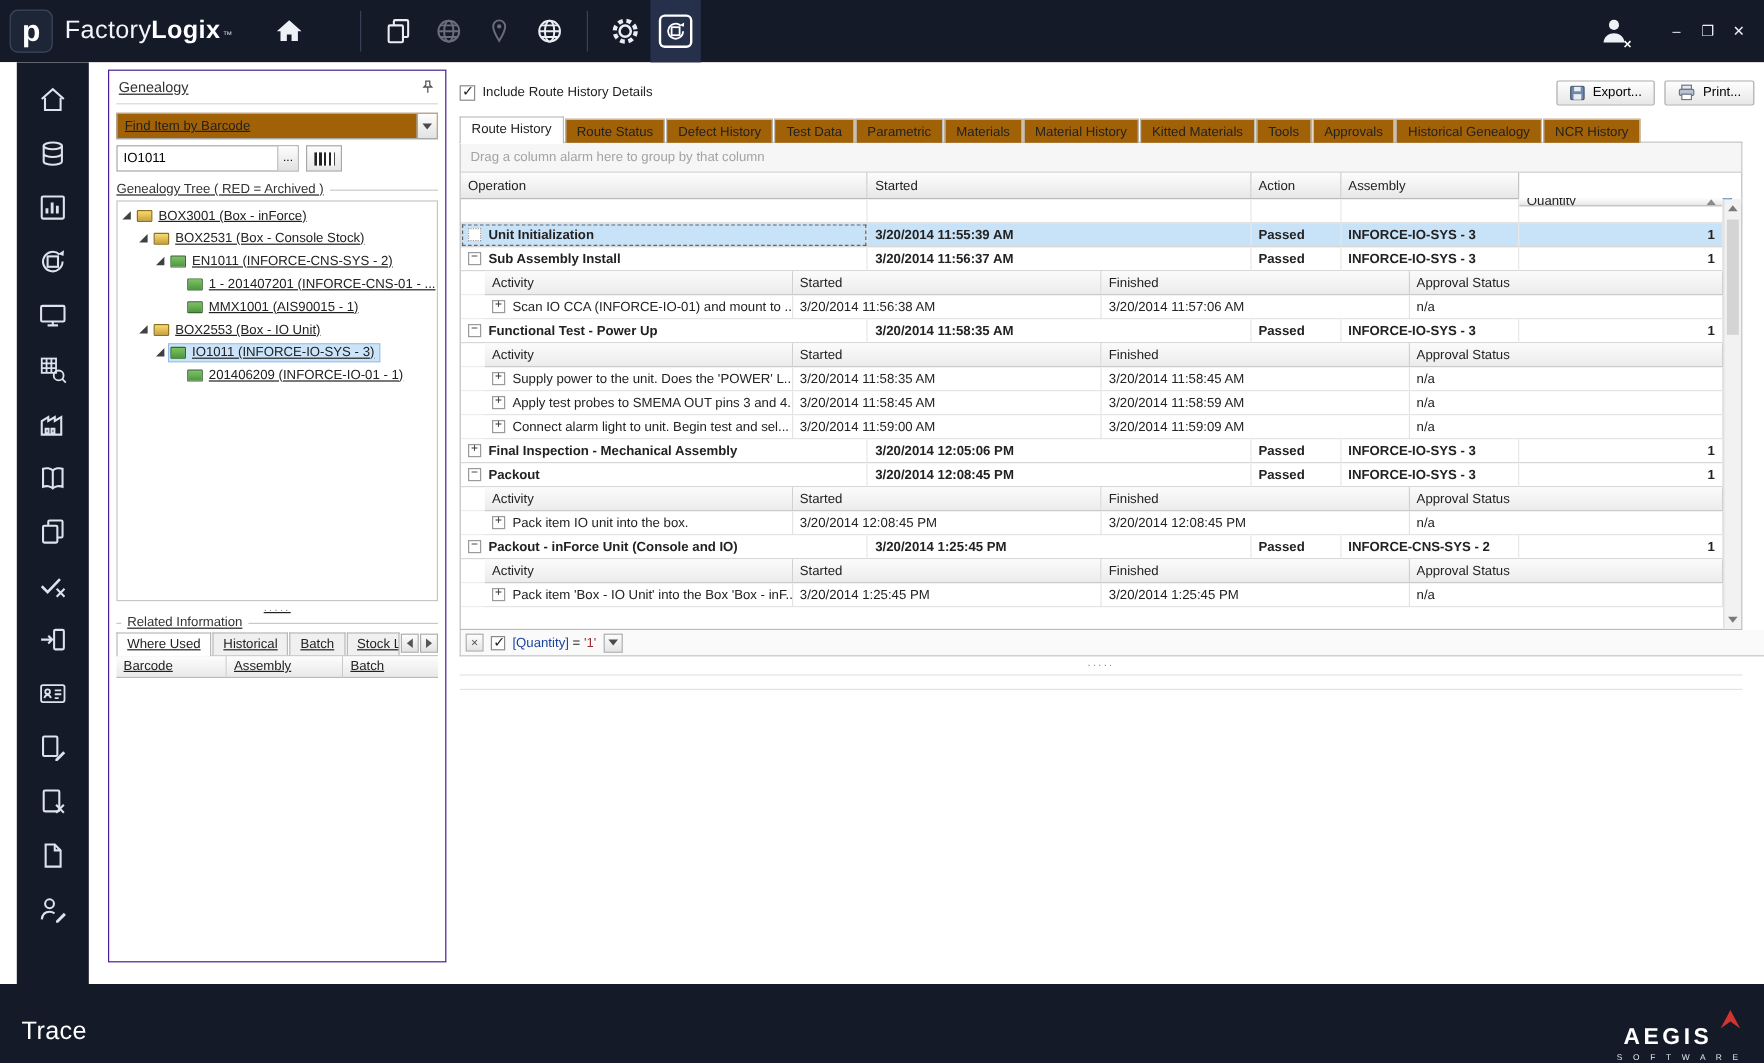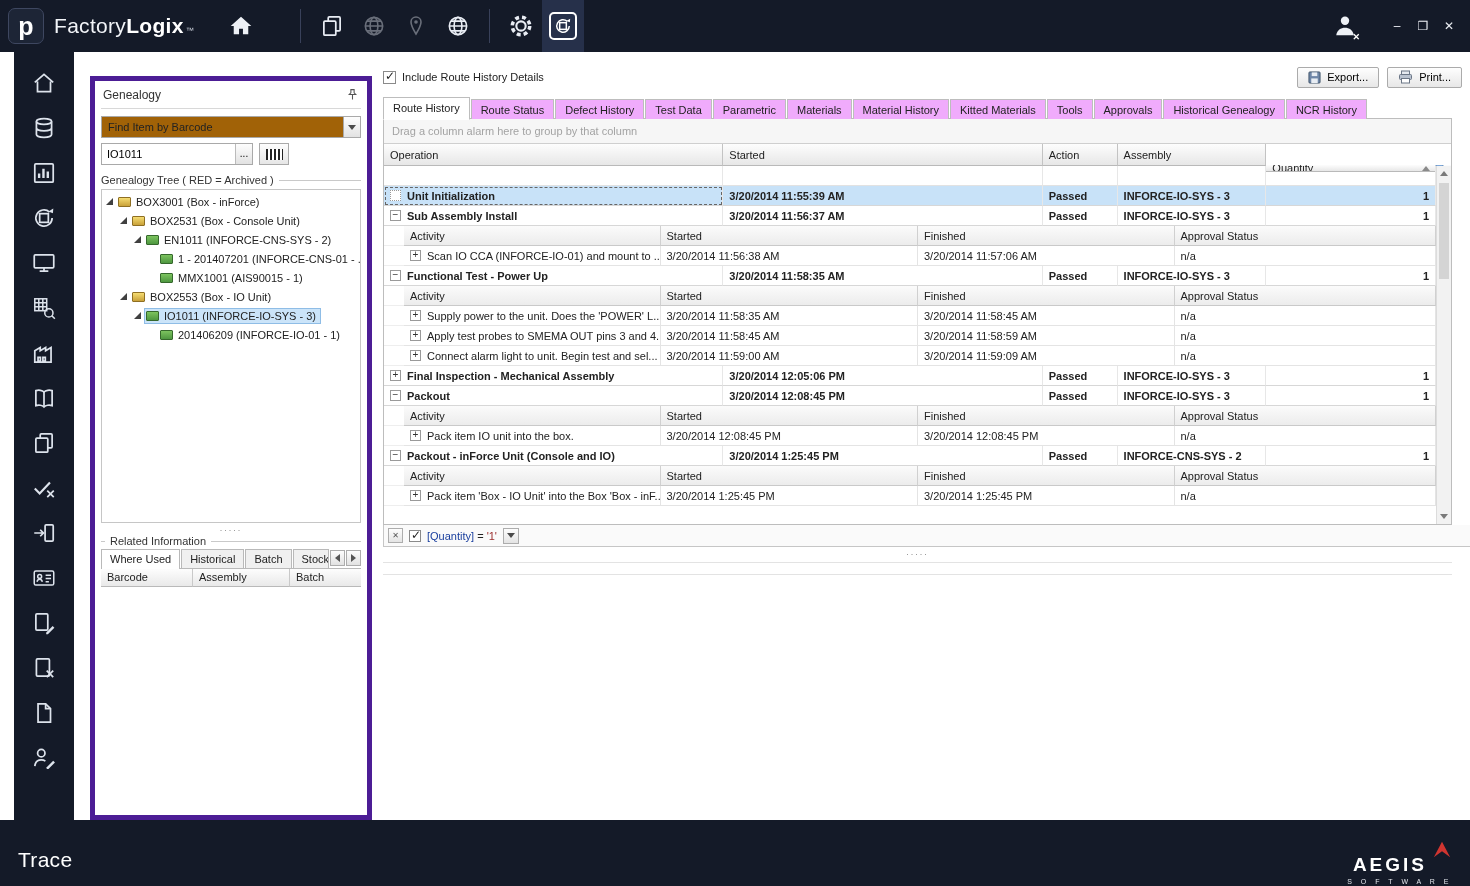--- a/index.html
+++ b/index.html
@@ -25,21 +25,21 @@
   .winctl span { width:26px; height:26px; display:flex; align-items:center; justify-content:center; font-size:12px; color:#eceff4; cursor:pointer; }
 
   
   .workspace { flex:1; display:flex; background:#fff; min-height:0; }
   .gutter { width:14px; background:#fff; flex:none; }
   .sidebar { width:60px; background:#141a28; flex:none; display:flex; flex-direction:column; align-items:center; padding-top:16px; gap:15px; }
   .sbtn { width:34px; height:30px; background:none; border:none; display:flex; align-items:center; justify-content:center; cursor:pointer; }
   .content { flex:1; display:flex; min-width:0; padding-left:16px; }
 
   
-  .gen-panel { width:282px; flex:none; margin-top:24px; height:744px; border:5px solid #4c1d95; background:#fff; display:flex; flex-direction:column; padding:0 6px 6px 6px; }
+  .gen-panel { width:282px; flex:none; margin-top:6px; height:744px; border:1px solid #4c1d95; background:#fff; display:flex; flex-direction:column; padding:0 6px 6px 6px;text-decoration:underline; }
   .gen-head { height:28px; display:flex; align-items:center; justify-content:space-between; border-bottom:1px solid #d8d8d8; padding:0 2px; font-size:12px; color:#333; }
   .combo { position:relative; border:1px solid #a9a9a9; height:22px; background:#a16207; display:flex; align-items:center; padding:0 22px 0 6px; margin-top:7px; cursor:pointer; }
   .combo .dd, .mini-dd { position:absolute; right:0; top:0; bottom:0; width:17px; border-left:1px solid #a9a9a9; background:linear-gradient(#fdfdfd,#e2e2e2); display:flex; align-items:center; justify-content:center; }
   .caret-down { width:0; height:0; border-left:4px solid transparent; border-right:4px solid transparent; border-top:5px solid #4a4a4a; }
   .find-row { display:flex; margin-top:5px; gap:6px; align-items:center; }
   .bc-wrap { position:relative; flex:none; width:152px; height:22px; }
   .bc-input { width:100%; height:100%; border:1px solid #a9a9a9; padding:0 20px 0 5px; font-size:11px; font-family:inherit; }
   .dots-btn { position:absolute; right:1px; top:1px; bottom:1px; width:17px; border:none; border-left:1px solid #bbb; background:linear-gradient(#fdfdfd,#e2e2e2); font-size:10px; line-height:8px; cursor:pointer; }
   .barcode-btn { width:30px; height:22px; border:1px solid #a9a9a9; background:linear-gradient(#fdfdfd,#e6e6e6); display:flex; align-items:center; justify-content:center; cursor:pointer; }
   .bc-glyph { width:17px; height:11px; background:repeating-linear-gradient(90deg,#222 0 2px,#fff 2px 4px); }
@@ -72,21 +72,21 @@
   
   .main { flex:1; margin-top:14px; margin-left:11px; padding-right:8px; min-width:0; display:flex; flex-direction:column; }
   .main-top { display:flex; align-items:center; height:22px; }
   .cb { width:13px; height:13px; border:1px solid #8a8a8a; background:#fff; position:relative; flex:none; cursor:pointer; }
   .cb.checked::after { content:"✓"; position:absolute; left:1px; top:-3px; font-size:12px; font-weight:bold; color:#222; }
   .cb-label { margin-left:6px; }
   .btn { height:21px; border:1px solid #ababab; border-radius:2px; background:linear-gradient(#fefefe,#e7e7e7); padding:0 10px; font-size:11px; font-family:inherit; display:inline-flex; align-items:center; gap:6px; cursor:pointer; }
   .top-btns { margin-left:auto; display:flex; gap:8px; }
 
   .tabs { display:flex; margin-top:9px; position:relative; z-index:2; margin-bottom:-1px; align-items:flex-end; }
-  .tab { padding:4px 9px 3px; border:1px solid #bdbdbd; border-bottom:none; background:#f0abfc; margin-right:1px; cursor:pointer; white-space:nowrap; }
+  .tab { padding:4px 9px 3px; border:1px solid #bdbdbd; border-bottom:none; background:#a16207; margin-right:1px; cursor:pointer; white-space:nowrap; }
   .tab.sel { background:#fff; padding-bottom:5px; border-bottom:1px solid #fff; margin-bottom:-1px; }
 
   .grid { border:1px solid #bdbdbd; width:1069px; background:#fff; position:relative; z-index:1; }
   .group-panel { height:25px; background:#f6f6f6; color:#a3a3a3; border-bottom:1px solid #cfcfcf; display:flex; align-items:center; padding:0 8px; }
   .hrow { display:flex; height:22px; }
   .hcell { background:linear-gradient(#fdfdfd,#e7e7e7); border-right:1px solid #c3c3c3; border-bottom:1px solid #b9b9b9; padding:3px 6px; white-space:nowrap; overflow:hidden; display:flex; align-items:center; }
   .c0{width:340px;} .c1{width:320px;} .c2{width:75px;} .c3{width:149px;} .c4{width:170px;} .c4h{width:185px; border-right:none;margin-top:21px;}
   .sort-up { width:0; height:0; border-left:4px solid transparent; border-right:4px solid transparent; border-bottom:5px solid #8a8a8a; margin-left:auto; }
   .grid-body { position:relative; height:358px; padding-right:15px; overflow:hidden; }
   .r { display:flex; height:20px; }
@@ -394,21 +394,21 @@
               <span class="tri"></span>
               <span class="twrap">
                 <span class="ti box"></span>
                 <span>BOX3001 (Box - inForce)</span>
               </span>
             </div>
           <div class="tnode" style="padding-left:18px">
               <span class="tri"></span>
               <span class="twrap">
                 <span class="ti box"></span>
-                <span>BOX2531 (Box - Console Unit)</span>
+                <span>BOX2531 (Box - Console Stock)</span>
               </span>
             </div>
           <div class="tnode" style="padding-left:32px">
               <span class="tri"></span>
               <span class="twrap">
                 <span class="ti board"></span>
                 <span>EN1011 (INFORCE-CNS-SYS - 2)</span>
               </span>
             </div>
           <div class="tnode" style="padding-left:46px">

